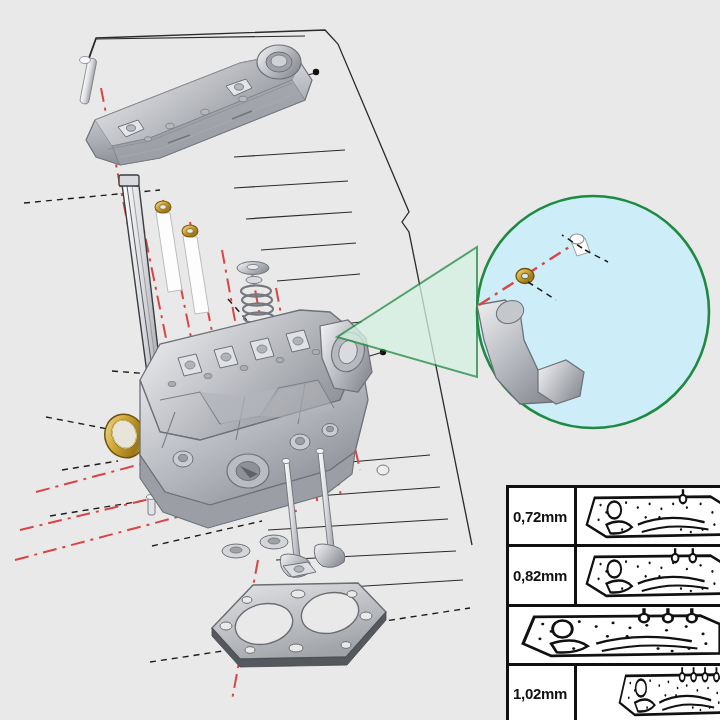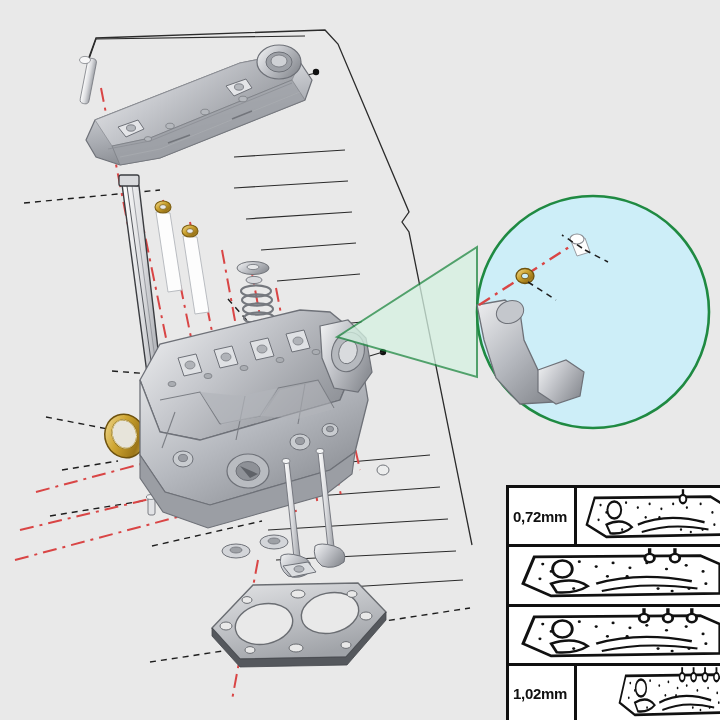--- a/index.html
+++ b/index.html
@@ -377,20 +377,21 @@
               <circle cx="46" cy="34" r="1.1"></circle>
               <circle cx="116" cy="36" r="1.1"></circle>
             </g>
           <path d="M108 7 L108 1" stroke="#111" stroke-width="2.4"></path>
           <circle cx="108" cy="9" r="3.4" fill="#fff" stroke="#111" stroke-width="2"></circle>
         </svg>
       </div>
     </div>
 
     <div class="spec-row">
+      <div class="spec-label">0,82mm</div>
       <div class="spec-fig">
         <svg viewBox="0 0 160 46" preserveAspectRatio="none">
           <path d="M18 8 L136 7 L150 14 L150 38 L30 40 L10 30 Z" fill="#ffffff" stroke="#111" stroke-width="2.2"></path>
           <circle cx="38" cy="18" r="7" fill="#fff" stroke="#111" stroke-width="2"></circle>
           <path d="M30 30 Q46 24 56 32 Q48 38 34 37 Z" fill="#fff" stroke="#111" stroke-width="2"></path>
           <path d="M62 30 Q92 20 130 28" fill="none" stroke="#111" stroke-width="2"></path>
           <path d="M66 36 Q96 28 134 34" fill="none" stroke="#111" stroke-width="1.6"></path>
           <g fill="#111">
               <circle cx="24" cy="14" r="1.1"></circle>
               <circle cx="30" cy="20" r="1.1"></circle>

